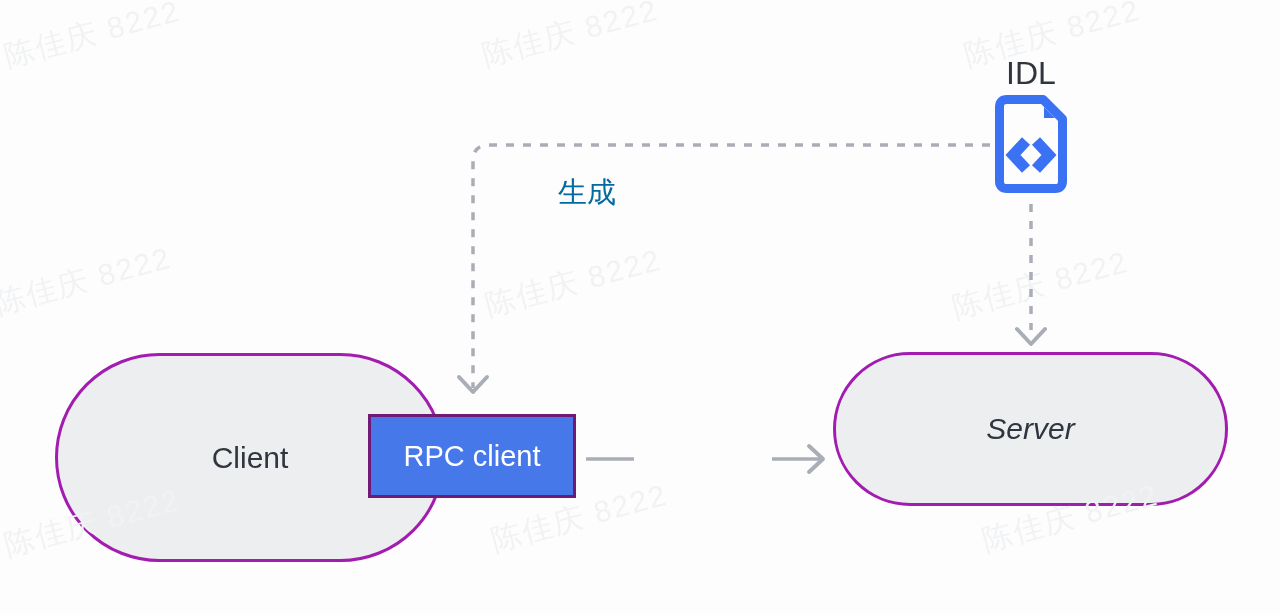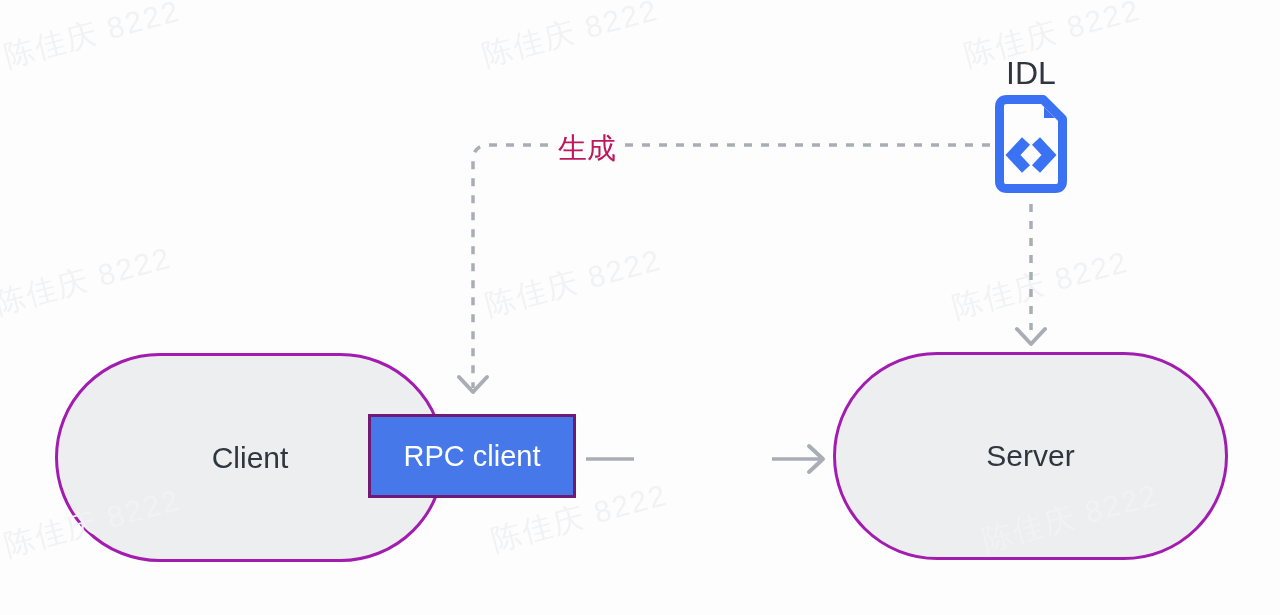--- a/index.html
+++ b/index.html
@@ -36,21 +36,21 @@
     border:3px solid #a21caf;
     border-radius:110px;
     display:flex;align-items:center;justify-content:center;
     box-sizing:border-box;
   }
   .stadium .lbl{
     position:relative;z-index:8;
     font-size:30px;color:#30363F;
   }
   .client-node{left:55px;top:353px;width:390px;height:209px;}
-  .server-node{left:833px;top:352px;width:395px;height:208px;}
+  .server-node{left:833px;top:352px;width:395px;height:154px;font-style:italic;}
 
   
   .rpc-box{
     position:absolute;z-index:4;
     left:368px;top:414px;width:208px;height:84px;
     background:#4678EA;
     border:3px solid #701a75;
     box-sizing:border-box;
     display:flex;align-items:center;justify-content:center;
     color:#ffffff;font-size:29px;
@@ -58,24 +58,25 @@
 
   
   .connectors{
     position:absolute;z-index:5;left:0;top:0;
     pointer-events:none;
   }
 
   
   .flabel{
     position:absolute;z-index:8;
-    font-size:29px;color:#be185d;
+    font-size:29px;color:#0369a1;
     background:#FDFDFD;
     padding:0 6px;
     white-space:nowrap;
+    margin-top:44px;
   }
   .gen-label{left:552px;top:129px;}
   .defapi-label{left:969px;top:257px;}
   .rpccall-label{left:640px;top:443px;background:transparent;}
 
   .idl-title{
     position:absolute;z-index:8;
     left:993px;top:55px;width:76px;
     text-align:center;
     font-size:32px;color:#30363F;

